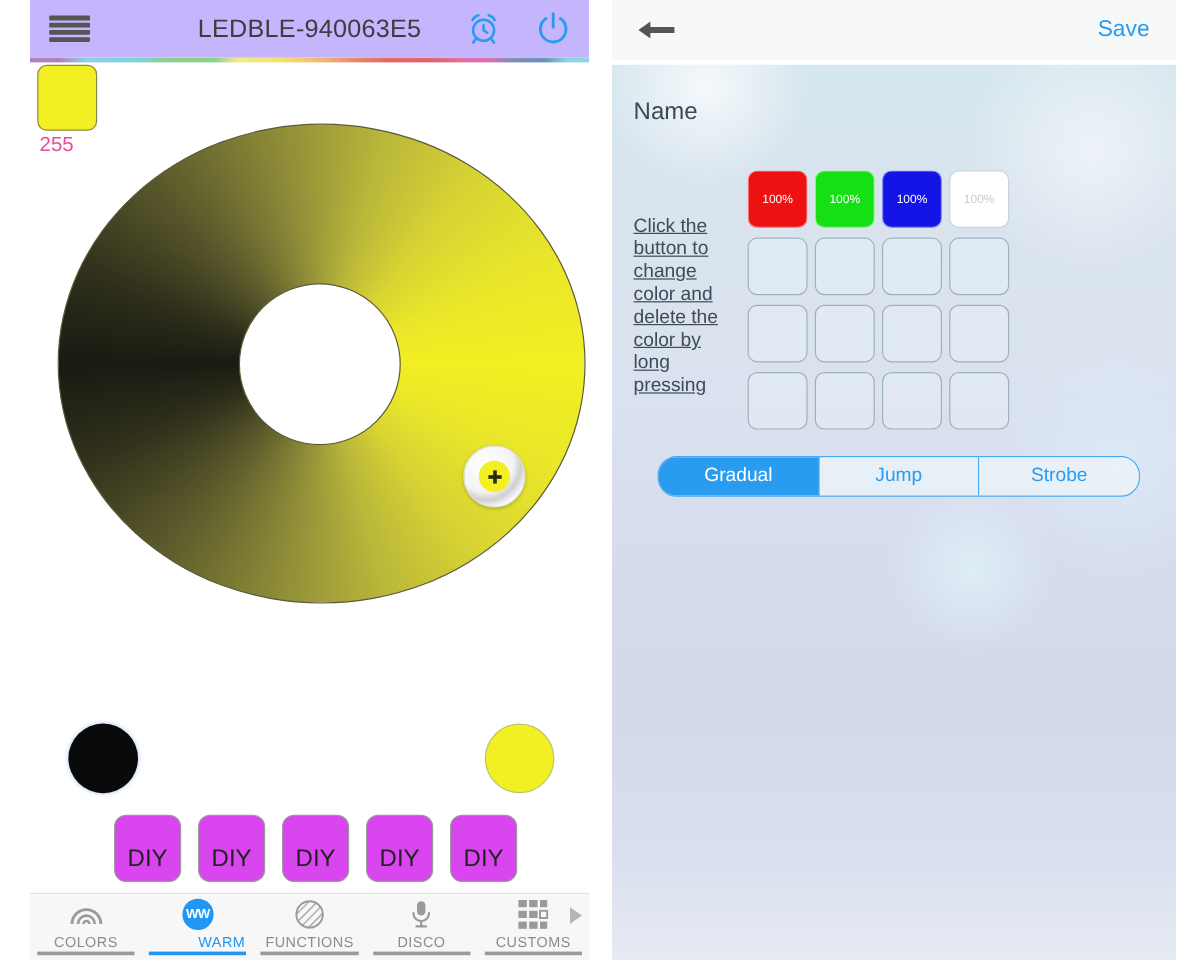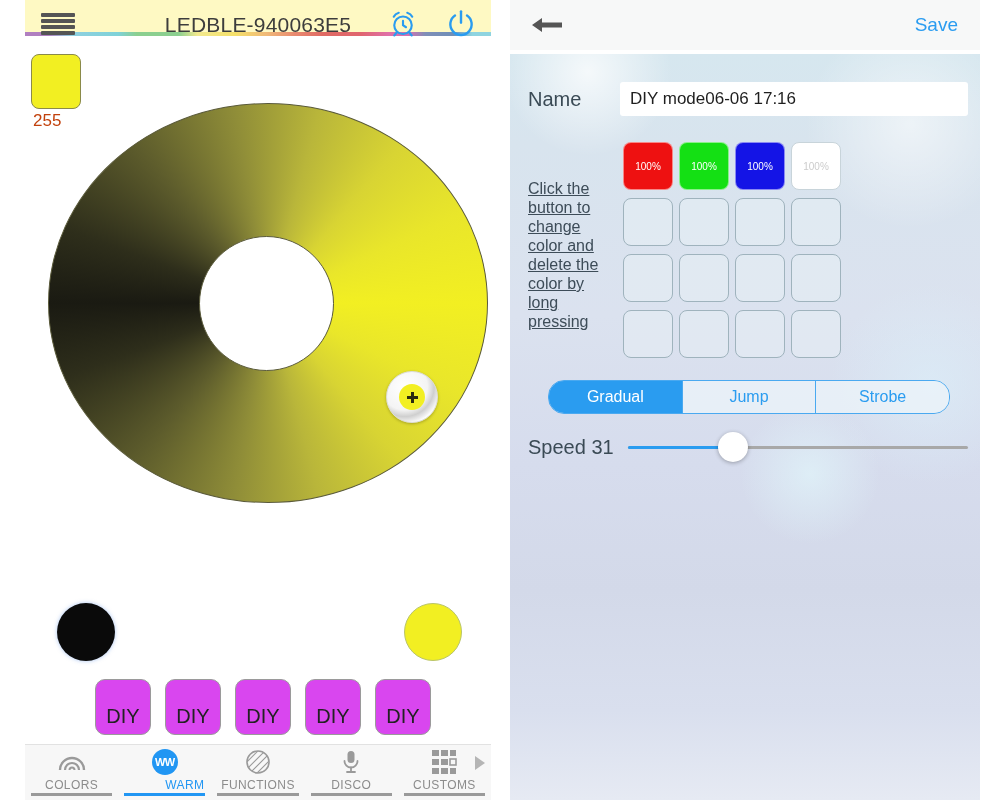--- a/index.html
+++ b/index.html
@@ -10,21 +10,21 @@
     overflow: hidden;
   }
   .screen { position: relative; width: 1000px; height: 800px; background:#fff; }
 
   
   .left-panel {
     position: absolute; left: 25px; top: 0; width: 466px; height: 800px;
     background: #ffffff; overflow: hidden;
   }
   .l-header {
-    position: relative; height: 32px; background: #fef9c3;
+    position: relative; height: 48px; background: #c4b5fd;
     display: flex; align-items: center;
   }
   .hamburger {
     position: absolute; left: 16px; top: 11px; width: 34px; height: 26px;
     display: flex; flex-direction: column; justify-content: space-between;
     padding: 2px 0;
   }
   .hamburger i { display:block; height: 4px; background: #555; border-radius:1px; }
   .hamburger i:nth-child(1){ width: 100%; }
   .hamburger i:nth-child(2){ width: 100%; }
@@ -51,21 +51,21 @@
       #e070a8 78%, #d96fb0 82%,
       #7f8fb8 86%, #6f8fb8 92%,
       #8fd4e0 96%, #8fd4e0 100%);
   }
 
   .swatch-wrap { position:absolute; left: 6px; top: 54px; width: 64px; }
   .swatch {
     width: 50px; height: 55px; border-radius: 8px;
     border: 1px solid #8a8a4a;
   }
-  .swatch-val { font-size: 17px; color: #c2410c; margin-top: 2px; text-align:left; padding-left:2px;}
+  .swatch-val { font-size: 17px; color: #ec4899; margin-top: 2px; text-align:left; padding-left:2px;}
 
   
   .wheel-wrap { position:absolute; left: 23px; top: 103px; width: 440px; height: 400px; }
   .wheel {
     position:absolute; left: 0; top: 0; width: 440px; height: 400px;
     border-radius: 50%;
     background: conic-gradient(from 90deg at 50% 50%,
        #f2ef22 0deg,
        #e9e62a 25deg,
        #d8d433 50deg,
@@ -371,21 +371,20 @@
           <polygon points="0,10 10,3 10,7.4 30,7.4 30,12.6 10,12.6 10,17" fill="#555"></polygon>
         </svg>
       </div>
       <div class="save-link">Save</div>
     </div>
 
     <div class="r-body">
 
       <div class="name-row">
         <div class="name-label">Name</div>
-        <input class="name-input" type="text" value="DIY mode06-06 17:16" style="">
       </div>
 
       <div class="hint-text">Click the button to change color and delete the color by long pressing</div>
 
       <div class="grid" id="color-grid">
           <div class="grid-cell">
             <div class="cell-inner cell-filled" style="background: rgb(238, 17, 17);">
               <span style="color: rgb(255, 255, 255);">100%</span>
             </div>
           </div>
@@ -441,27 +440,16 @@
             <div class="cell-inner cell-empty"></div>
           </div>
         </div>
 
       <div class="seg">
         <div class="seg-item active">Gradual</div>
         <div class="seg-item">Jump</div>
         <div class="seg-item">Strobe</div>
       </div>
 
-      <div class="speed-row">
-        <div class="speed-label">
-          <span>Speed</span>
-          <span>31</span>
-        </div>
-        <div class="slider">
-          <div class="slider-track"></div>
-          <div class="slider-fill" id="slider-fill" style="width: 31%;"></div>
-          <div class="slider-thumb" id="slider-thumb" style="left: 31%;"></div>
-        </div>
-      </div>
 
     </div>
   </div>
 </div>
 
 </body></html>

